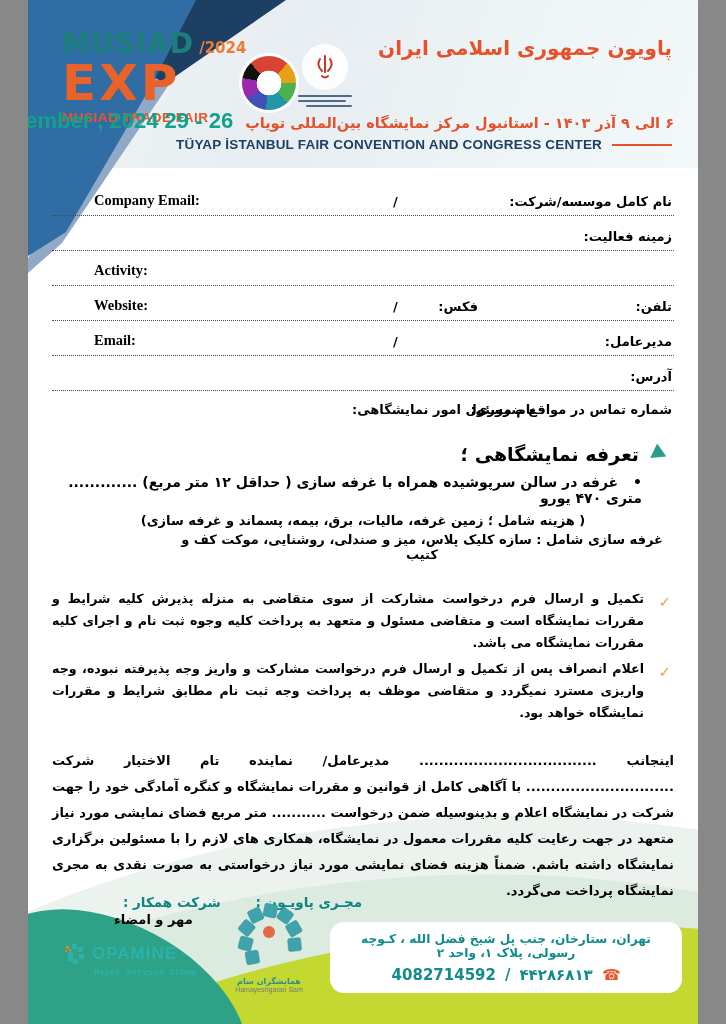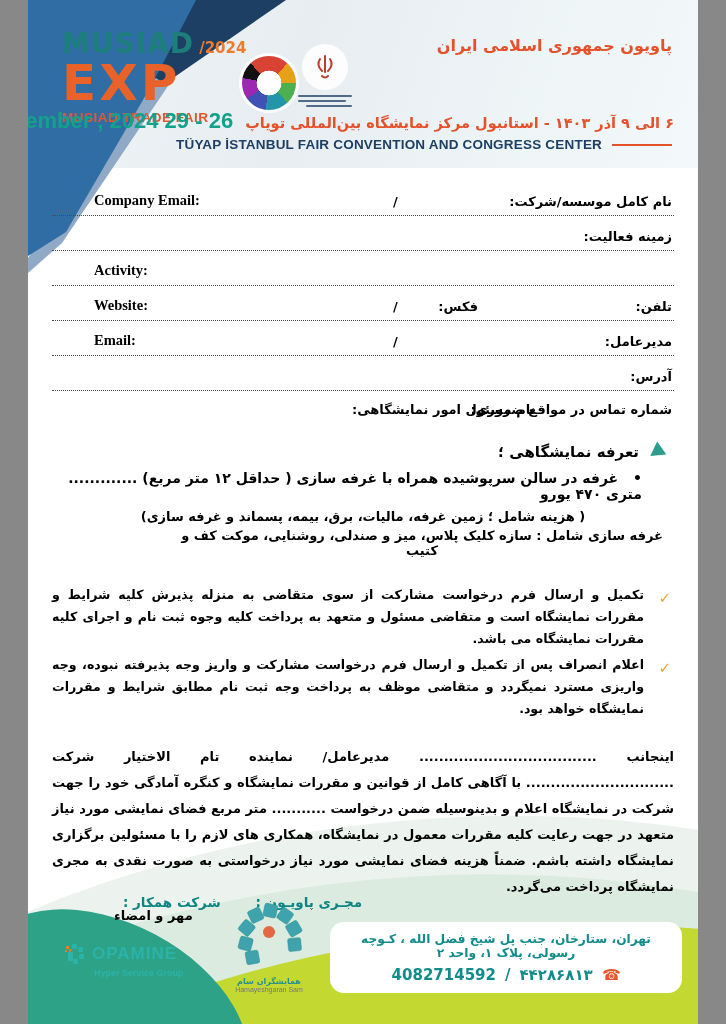--- a/index.html
+++ b/index.html
@@ -35,21 +35,21 @@
                 conic-gradient(#d84334 0 12%,#e8a117 12% 25%,#4caf50 25% 38%,#2196a8 38% 52%,#3f51b5 52% 65%,#9c27b0 65% 78%,#111 78% 88%,#d84334 88% 100%);
               box-shadow:0 0 0 3px #fdfdfd; }
   .iran-logo { position:absolute; left:274px; top:44px; width:46px; height:46px; border-radius:50%;
                background:#fdfdfd; z-index:5; display:flex; align-items:center; justify-content:center; }
   .iran-caption { position:absolute; left:266px; top:92px; width:62px; z-index:5; }
   .iran-caption i { display:block; height:2.5px; background:#1d3f63; opacity:.75; margin:2.5px 4px; border-radius:2px; }
   .iran-caption i:nth-child(2){ margin-right:10px; }
   .iran-caption i:nth-child(3){ margin-left:12px; }
 
   .pavilion-title { position:absolute; right:26px; top:36px; z-index:5; direction:rtl;
-                    font-size:16px; font-weight:800; color:#e4512a; }
+                    font-size:20px; font-weight:800; color:#e4512a; }
   .fair-box { position:absolute; right:24px; top:64px; z-index:5; direction:rtl;
               background:#16365c; color:#f0922f; font-weight:800; font-size:15px;
               padding:6px 12px 8px; border-radius:7px; }
   .date-row { position:absolute; right:24px; top:108px; left:138px; z-index:5;
               display:flex; direction:rtl; align-items:baseline; gap:12px; }
   .date-fa { color:#e4512a; font-weight:800; font-size:14.5px; white-space:nowrap; }
   .date-en { color:#12a28b; font-weight:800; font-size:22px; font-family:"Liberation Sans",sans-serif; white-space:nowrap; }
   .venue-row { position:absolute; left:148px; right:26px; top:137px; z-index:5;
                display:flex; align-items:center; gap:10px; }
   .venue-text { color:#1d3f63; font-weight:800; font-size:13.5px; font-family:"Liberation Sans",sans-serif;
@@ -66,21 +66,21 @@
   .lf  { position:absolute; right:2px;  bottom:6px; font-size:13px; font-weight:800; direction:rtl; }
   .lf2 { position:absolute; right:196px; bottom:6px; font-size:13px; font-weight:800; direction:rtl; }
   .lmid{ position:absolute; left:300px; bottom:6px; font-size:13px; font-weight:800; direction:rtl; }
   .sl  { position:absolute; left:341px; bottom:6px; font-size:13px; font-weight:700; }
   .le  { position:absolute; left:42px;  bottom:6px; font-size:14.5px; font-weight:700;
          font-family:"Liberation Serif",serif; }
 
   
   .tariff { margin-top:20px; direction:rtl; }
   .tariff-head { display:flex; align-items:center; gap:9px; padding-right:10px;
-                 font-size:15px; font-weight:800; }
+                 font-size:19px; font-weight:800; }
   .arrow-icon { width:0; height:0; border-left:8px solid transparent; border-right:8px solid transparent;
                 border-bottom:14px solid #2a9d8f; transform:rotate(-125deg); display:inline-block; }
   .tariff-bullet { font-size:14px; font-weight:700; padding-right:32px; margin-top:9px; }
   .tariff-bullet .dot { margin-left:10px; }
   .tariff-sub1 { font-size:13px; font-weight:700; margin-top:7px; text-align:center; }
   .tariff-sub2 { font-size:13px; font-weight:700; margin-top:4px; text-align:center; padding-left:118px; }
 
   
   .terms { margin-top:26px; }
   .term { position:relative; direction:rtl; padding-right:30px; font-size:12.6px; font-weight:700;
@@ -107,21 +107,21 @@
   .organizer-label { position:absolute; right:336px; top:110px; direction:rtl;
                      color:#0e8582; font-weight:800; font-size:13.5px; z-index:10; }
   .partner-label   { position:absolute; left:95px; top:110px; direction:rtl;
                      color:#0e8582; font-weight:800; font-size:13.5px; z-index:10; }
 
   .dopamine { position:absolute; left:36px; top:158px; z-index:10; }
   .dopa-row { display:flex; align-items:center; gap:4px; }
   .dopa-text { color:#2ab3ab; font-weight:800; font-size:17px; letter-spacing:1px;
                font-family:"Liberation Sans",sans-serif; }
   .dopa-tag { color:#2ab3ab; font-weight:700; font-size:9px; margin:2px 0 0 30px;
-              font-family:Liberation Sans, sans-serif; }
+              font-family:Liberation Mono, monospace; }
 
   .sam-logo { position:absolute; left:183px; top:118px; width:116px; text-align:center; z-index:10; }
   .sam-fa { font-size:8px; color:#2a8f8f; font-weight:700; direction:rtl; margin-top:1px; }
   .sam-en { font-size:7px; color:#777; font-family:"Liberation Sans",sans-serif; }
 
   .address-card { position:absolute; right:16px; top:138px; width:352px; min-height:66px; z-index:10;
                   background:#fff; border-radius:14px; padding:10px 14px 9px; }
   .addr-line { direction:rtl; text-align:center; color:#118c8a; font-weight:800; font-size:12.2px; }
   .phone-row { direction:rtl; display:flex; justify-content:center; align-items:center; gap:9px;
                margin-top:6px; color:#118c8a; font-weight:800; font-size:15px; }

